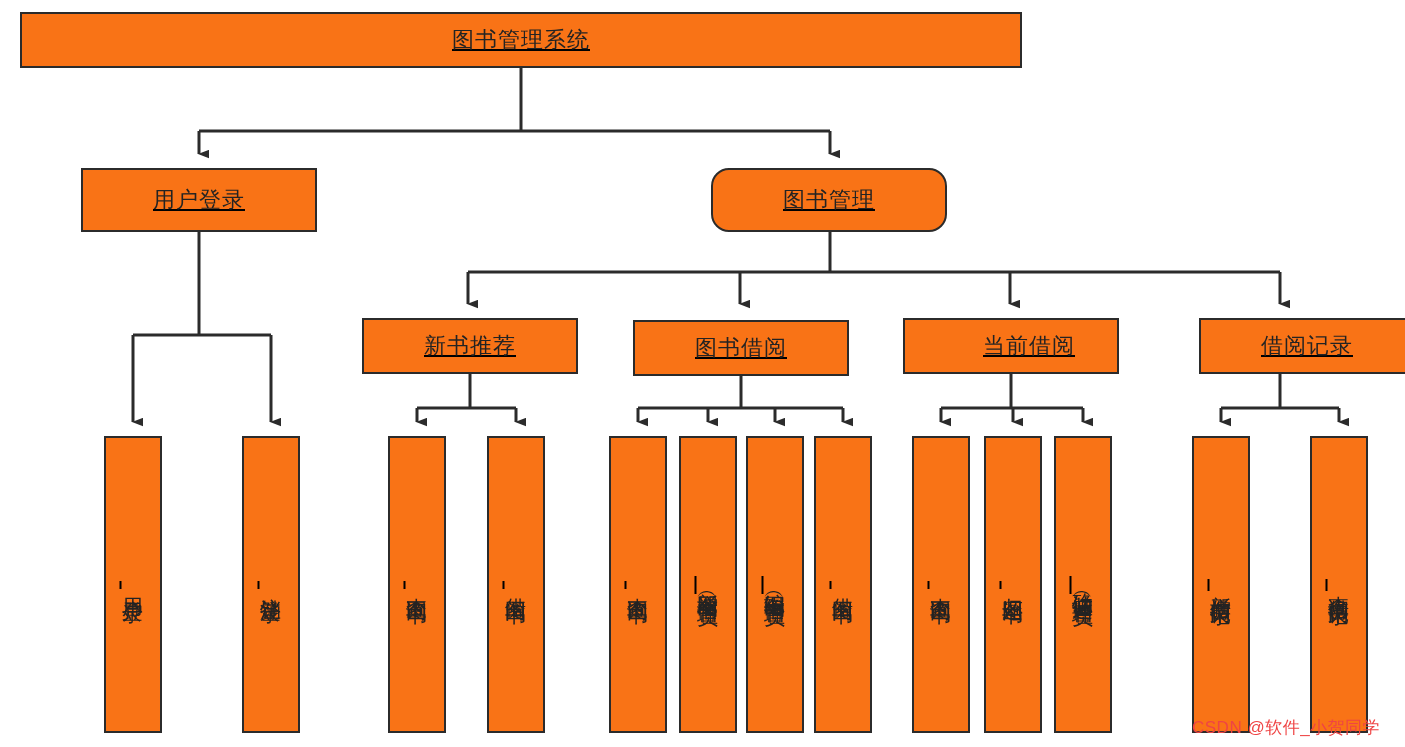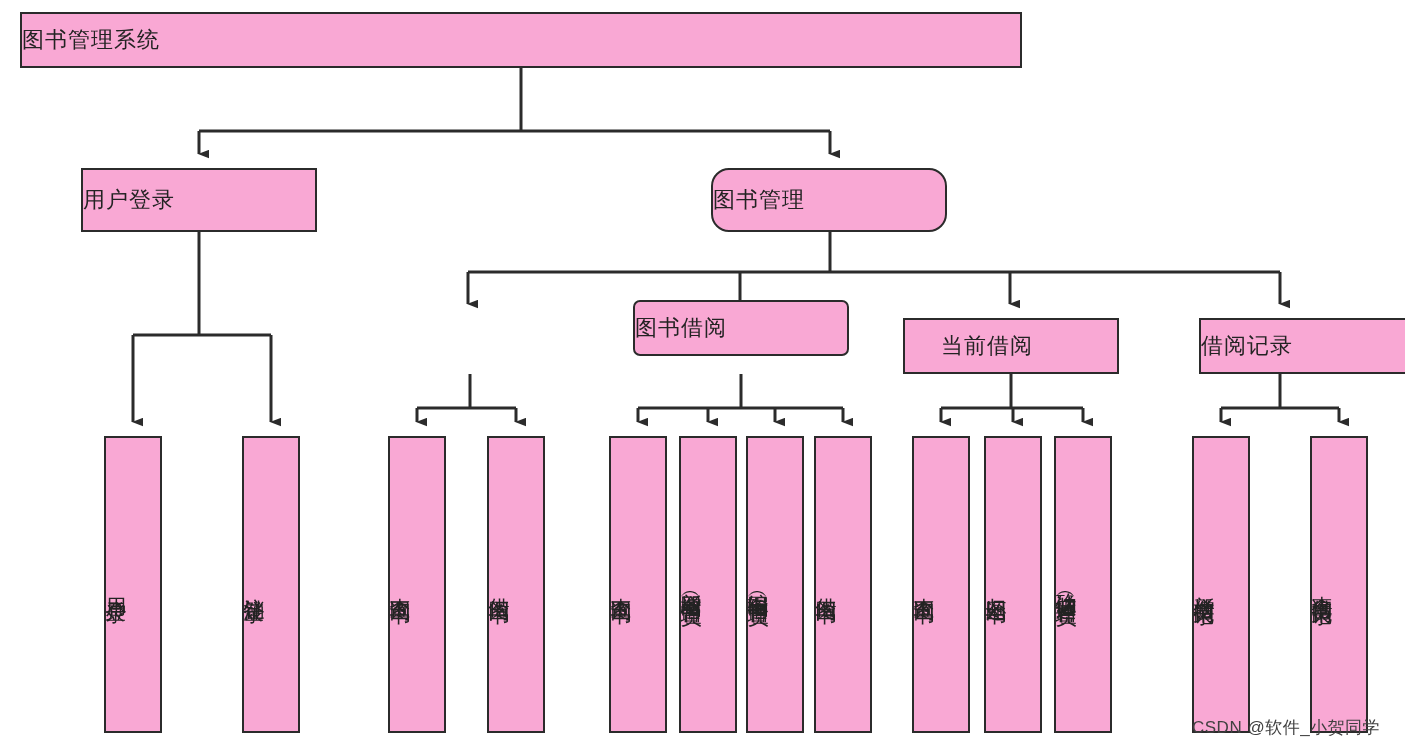--- a/index.html
+++ b/index.html
@@ -22,46 +22,47 @@
   svg#tree-svg {
     position: absolute;
     left: 0;
     top: 0;
     width: 1405px;
     height: 747px;
   }
   .node-box {
     position: absolute;
     box-sizing: border-box;
-    background: #f9a8d4;
+    background: #f97316;
     border: 2px solid #2b2b2b;
     display: flex;
     align-items: center;
-    justify-content: flex-start;
+    justify-content: center;
     overflow: hidden;
+    text-decoration: underline;
   }
   .node-label {
     color: #232323;
     font-size: 22px;
     line-height: 1.15;
     letter-spacing: 1px;
     white-space: nowrap;
     text-align: center;
   }
   .node-label.vertical {
     writing-mode: vertical-rl;
     text-orientation: upright;
     font-size: 21px;
     letter-spacing: 2px;
     line-height: 1.0;
     white-space: normal;
   }
   .watermark {
     position: absolute;
-    color: #404040;
+    color: #ef4444;
     font-size: 17px;
     letter-spacing: 0.5px;
     white-space: nowrap;
     pointer-events: none;
   }
 </style>
 </head>
 <body>
 
 <div id="diagram-root">
@@ -121,21 +122,24 @@
     <span class="node-label">图书管理系统</span>
   </div>
 
   <div class="node-box" id="box-l1-0" style="left: 81px; top: 168px; width: 236px; height: 64px;">
     <span class="node-label">用户登录</span>
   </div>
   <div class="node-box" id="box-l1-1" style="left: 711px; top: 168px; width: 236px; height: 64px; border-radius: 18px;">
     <span class="node-label">图书管理</span>
   </div>
 
-  <div class="node-box" id="box-l2-1" style="left: 633px; top: 300px; width: 216px; height: 56px; border-radius: 7px;">
+  <div class="node-box" id="box-l2-0" style="left: 362px; top: 318px; width: 216px; height: 56px;">
+    <span class="node-label">新书推荐</span>
+  </div>
+  <div class="node-box" id="box-l2-1" style="left: 633px; top: 320px; width: 216px; height: 56px;">
     <span class="node-label">图书借阅</span>
   </div>
   <div class="node-box" id="box-l2-2" style="left: 903px; top: 318px; width: 216px; height: 56px; padding-left: 36px;">
     <span class="node-label">当前借阅</span>
   </div>
   <div class="node-box" id="box-l2-3" style="left: 1172px; top: 318px; width: 216px; height: 56px; margin-left: 27px;">
     <span class="node-label">借阅记录</span>
   </div>
 
   <div class="node-box" id="box-leaf-0" style="left: 104px; top: 436px; width: 58px; height: 297px;">

